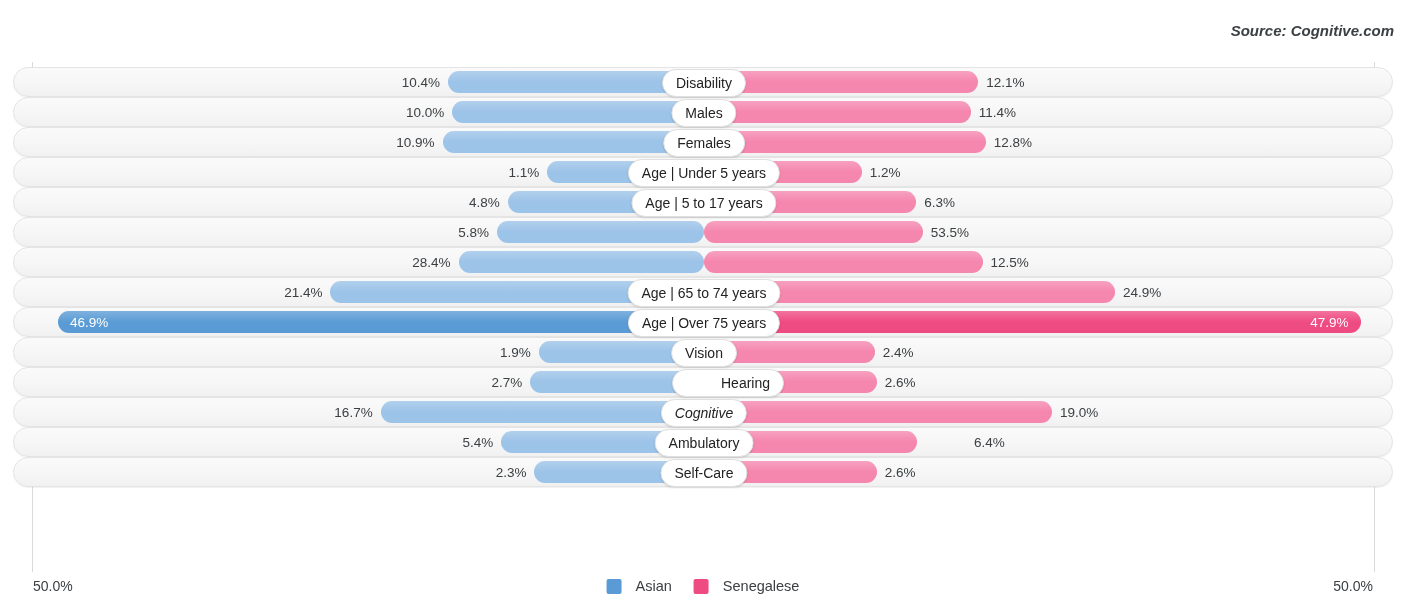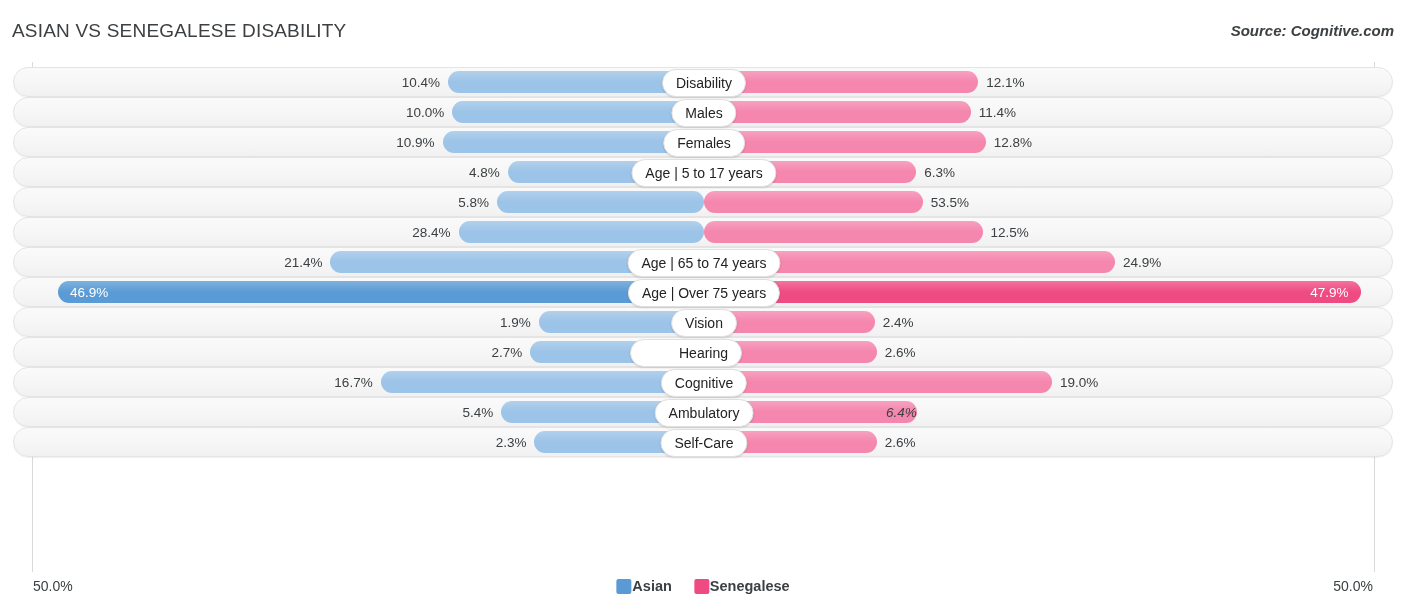--- a/index.html
+++ b/index.html
@@ -162,42 +162,40 @@
     top: 6px;
     transform: translateX(-50%);
     display: flex;
     align-items: center;
     gap: 22px;
     white-space: nowrap;
   }
   .legend-item {
     display: flex;
     align-items: flex-end;
-    gap: 1px;
-    font-weight: bold;
+    gap: 14px;
   }
   .swatch {
     width: 15px; height: 15px;
     border-radius: 2px;
     display: inline-block;
   }
   .swatch.asian      { background: #5b9bd5; }
   .swatch.senegalese { background: #ef4b83; }
   .legend-label {
     font-size: 14.5px;
     color: #3c4043;
   }
 </style>
 </head>
 <body>
 
 <div id="chart-root">
 
   <div class="header">
-    <div class="chart-title">ASIAN VS SENEGALESE DISABILITY</div>
     <div class="chart-source">Source: Cognitive.com</div>
   </div>
 
   <div class="plot">
     <div class="gridline left"></div>
     <div class="gridline right"></div>
     <div class="rows" id="rows">
         <div class="row">
           <div class="track">
             <div class="bar left" style="left: 433.928px; width: 256.072px;"></div>
@@ -220,20 +218,29 @@
           <div class="track">
             <div class="bar left" style="left: 428.588px; width: 261.412px;"></div>
             <div class="bar right" style="left: 690px; width: 281.704px;"></div>
             <div class="val left" style="left: 332.588px; width: 88px;">10.9%</div>
             <div class="val right" style="left: 979.704px; width: 88px;">12.8%</div>
             <div class="pill" style="left: 690px;">Females</div>
           </div>
         </div>
         <div class="row">
           <div class="track">
+            <div class="bar left" style="left: 533.252px; width: 156.748px;"></div>
+            <div class="bar right" style="left: 690px; width: 157.816px;"></div>
+            <div class="val left" style="left: 437.252px; width: 88px;">1.1%</div>
+            <div class="val right" style="left: 855.816px; width: 88px;">1.2%</div>
+            <div class="pill" style="left: 690px;">Age | Under 5 years</div>
+          </div>
+        </div>
+        <div class="row">
+          <div class="track">
             <div class="bar left" style="left: 493.736px; width: 196.264px;"></div>
             <div class="bar right" style="left: 690px; width: 212.284px;"></div>
             <div class="val left" style="left: 397.736px; width: 88px;">4.8%</div>
             <div class="val right" style="left: 910.284px; width: 88px;">6.3%</div>
             <div class="pill" style="left: 690px;">Age | 5 to 17 years</div>
           </div>
         </div>
         <div class="row">
           <div class="track">
             <div class="bar left" style="left: 483.056px; width: 206.944px;"></div>
@@ -276,38 +283,38 @@
             <div class="val right" style="left: 868.632px; width: 88px;">2.4%</div>
             <div class="pill" style="left: 690px;">Vision</div>
           </div>
         </div>
         <div class="row">
           <div class="track">
             <div class="bar left" style="left: 516.164px; width: 173.836px;"></div>
             <div class="bar right" style="left: 690px; width: 172.768px;"></div>
             <div class="val left" style="left: 420.164px; width: 88px;">2.7%</div>
             <div class="val right" style="left: 870.768px; width: 88px;">2.6%</div>
-            <div class="pill" style="left: 672px; padding-left: 48px;">Hearing</div>
+            <div class="pill" style="left: 714px; padding-left: 48px;">Hearing</div>
           </div>
         </div>
         <div class="row">
           <div class="track">
             <div class="bar left" style="left: 366.644px; width: 323.356px;"></div>
             <div class="bar right" style="left: 690px; width: 347.92px;"></div>
             <div class="val left" style="left: 270.644px; width: 88px;">16.7%</div>
             <div class="val right" style="left: 1045.92px; width: 88px;">19.0%</div>
-            <div class="pill" style="left: 690px;">Cognitive</div>
+            <div class="pill" style="left: 690px; font-style: italic;">Cognitive</div>
           </div>
         </div>
         <div class="row">
           <div class="track">
             <div class="bar left" style="left: 487.328px; width: 202.672px;"></div>
             <div class="bar right" style="left: 690px; width: 213.352px;"></div>
             <div class="val left" style="left: 391.328px; width: 88px;">5.4%</div>
-            <div class="val right" style="left: 872px; width: 88px; font-style: italic;">6.4%</div>
+            <div class="val right" style="left: 960px; width: 88px;">6.4%</div>
             <div class="pill" style="left: 690px;">Ambulatory</div>
           </div>
         </div>
         <div class="row">
           <div class="track">
             <div class="bar left" style="left: 520.436px; width: 169.564px;"></div>
             <div class="bar right" style="left: 690px; width: 172.768px;"></div>
             <div class="val left" style="left: 424.436px; width: 88px;">2.3%</div>
             <div class="val right" style="left: 870.768px; width: 88px;">2.6%</div>
             <div class="pill" style="left: 690px;">Self-Care</div>

